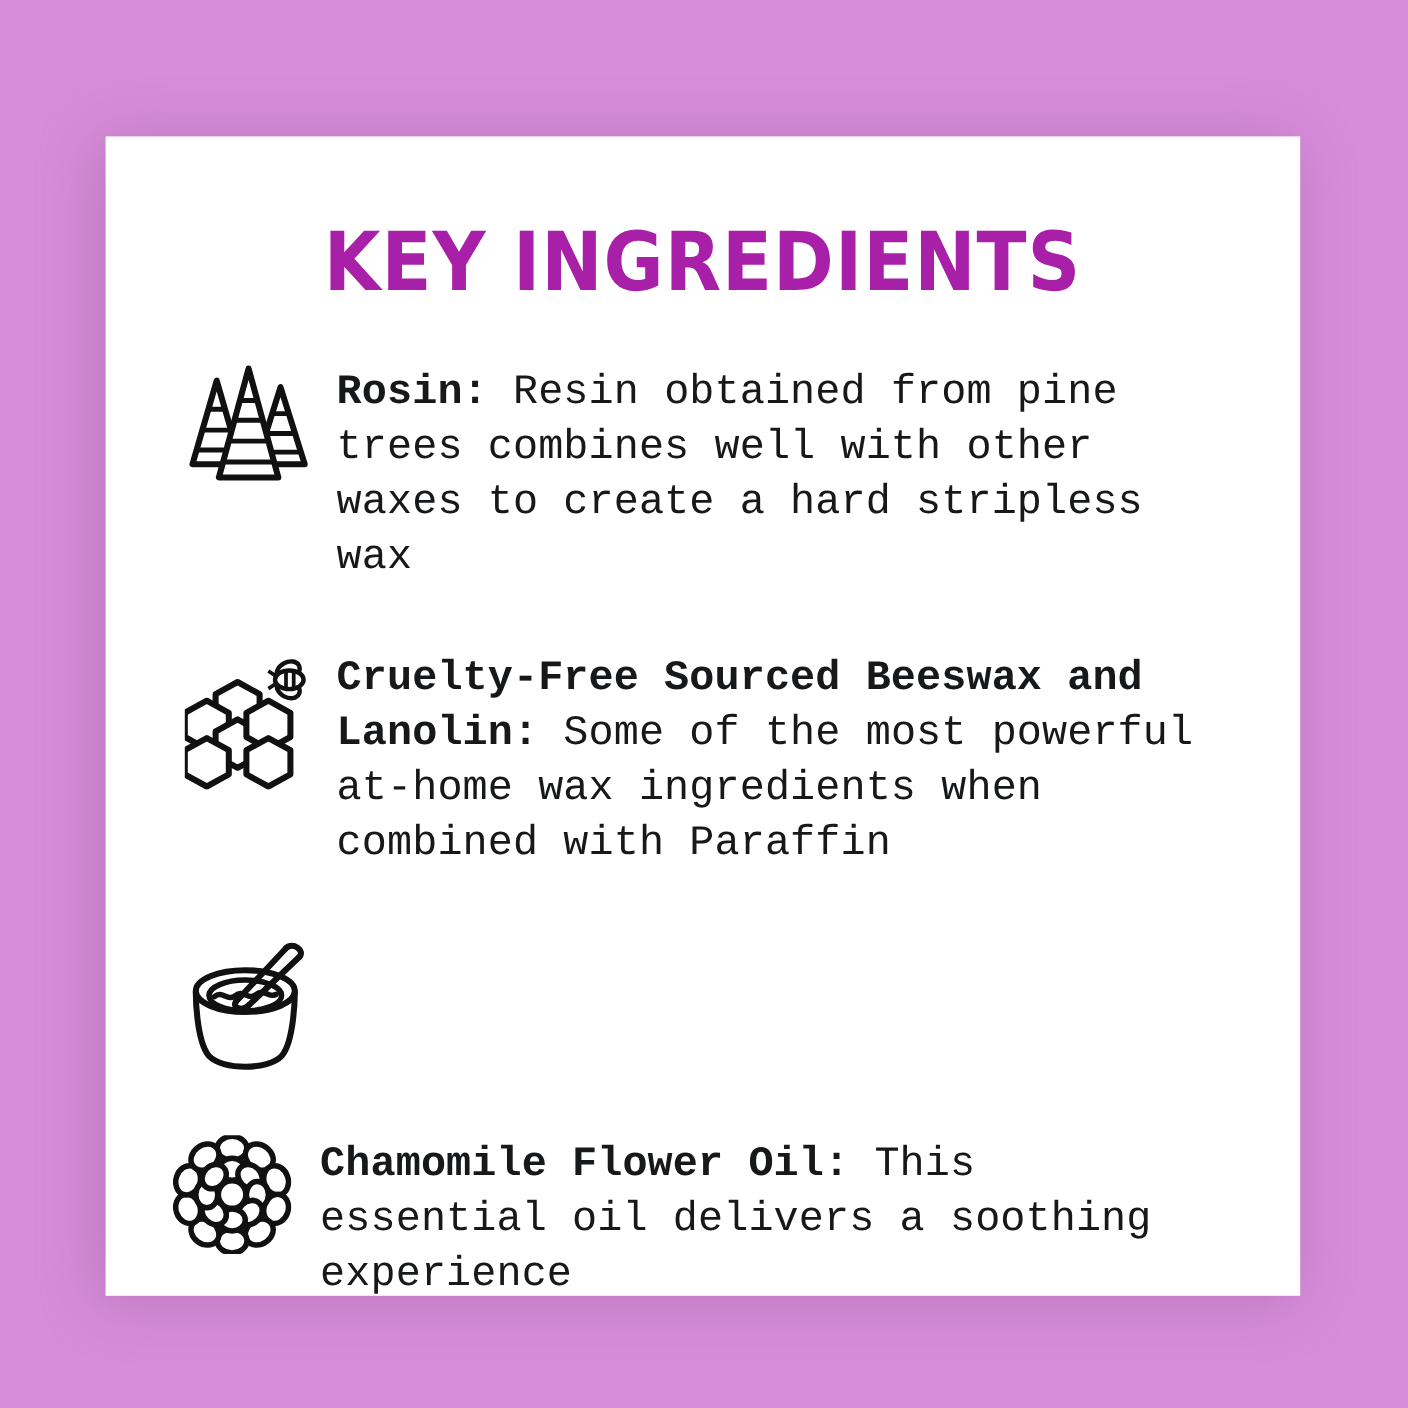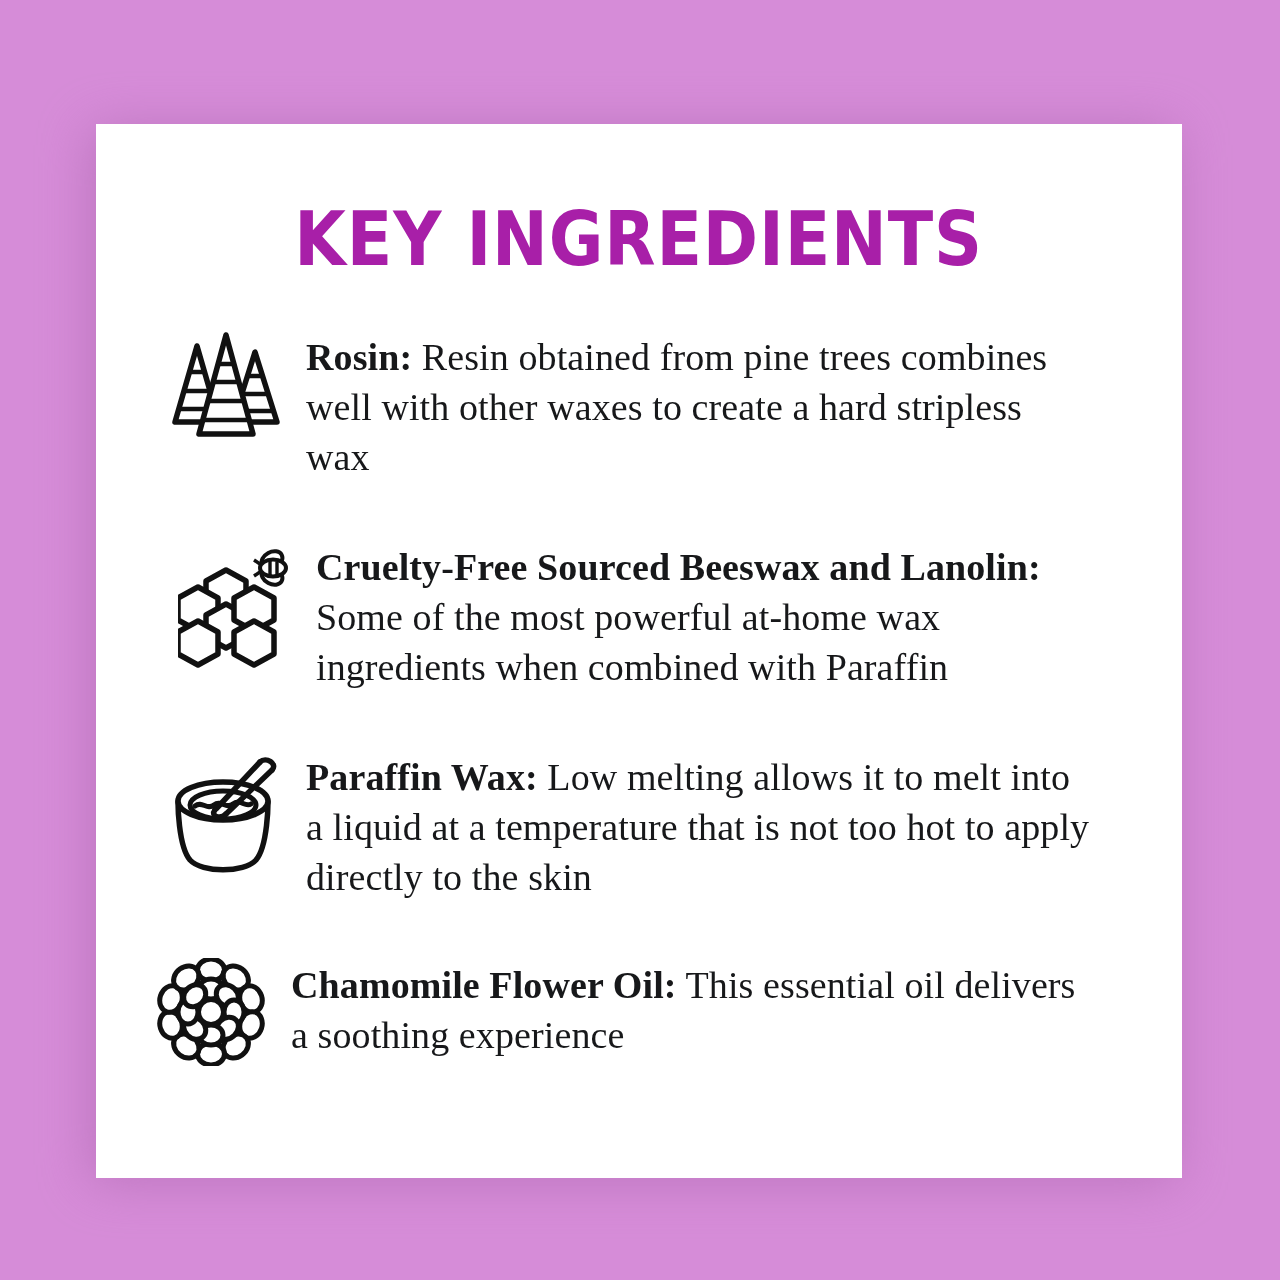--- a/index.html
+++ b/index.html
@@ -90,21 +90,21 @@
     display: block;
   }
 
   .text-cell {
     flex: 0 0 788px;
     width: 788px;
     padding-top: 2px;
   }
 
   .ing-text {
-    font-family: Liberation Serif, serif;
+    font-family: Liberation Mono, monospace;
     font-size: 38px;
     line-height: 50px;
     color: #17181a;
     letter-spacing: 0.1px;
     margin: 0;
   }
   .ing-name {
     font-weight: 700;
   }
 </style>
@@ -145,21 +145,21 @@
           </svg>
         </div>
         <div class="text-cell">
           <p class="ing-text">
             <span class="ing-name">Rosin:</span> 
             <span>Resin obtained from pine trees combines well with other waxes to create a hard stripless wax</span>
           </p>
         </div>
       </div>
 
-      <div class="row" style="margin-top:58px;margin-left:10px;">
+      <div class="row" style="margin-top:58px;">
         <div class="icon-cell">
           <svg width="116" height="128" viewBox="0 0 116 128" fill="none">
             <g stroke="#111" stroke-width="5.5" stroke-linejoin="round" fill="#fff">
 
               <polygon points="48,30 68,41 68,63 48,74 28,63 28,41"></polygon>
 
               <polygon points="20,47 40,58 40,80 20,91 0,80 0,58"></polygon>
 
               <polygon points="48,64 68,75 68,97 48,108 28,97 28,75"></polygon>
 
@@ -201,26 +201,20 @@
 
             <ellipse cx="55" cy="55" rx="33" ry="14" stroke="#111" stroke-width="5" fill="#fff"></ellipse>
 
             <path d="M27 56 C34 50 39 61 46 55 C53 49 58 60 65 54 C72 48 77 58 83 54" stroke="#111" stroke-width="5" stroke-linecap="round" fill="none"></path>
 
             <path d="M47 60 L92 12" stroke="#111" stroke-width="5.5" stroke-linecap="round" fill="none"></path>
             <path d="M58 64 L104 20" stroke="#111" stroke-width="5.5" stroke-linecap="round" fill="none"></path>
             <path d="M47 60 C42 66 52 70 58 64" stroke="#111" stroke-width="5.5" stroke-linecap="round" fill="#fff"></path>
             <path d="M92 12 C98 6 110 14 104 20" stroke="#111" stroke-width="5.5" stroke-linecap="round" fill="#fff"></path>
           </svg>
-        </div>
-        <div class="text-cell">
-          <p class="ing-text">
-            <span class="ing-name">Paraffin Wax:</span> 
-            <span>Low melting allows it to melt into a liquid at a temperature that is not too hot to apply directly to the skin</span>
-          </p>
         </div>
       </div>
 
       <div class="row" style="margin-top:56px;padding-left:35px;">
         <div class="icon-cell">
           <svg width="108" height="108" viewBox="0 0 108 108" fill="none">
             <g stroke="#111" stroke-width="5" fill="#fff">
 
               <ellipse cx="54" cy="12" rx="13.5" ry="11" transform="rotate(0 54 12)"></ellipse>
               <ellipse cx="78.7" cy="20.0" rx="13.5" ry="11" transform="rotate(36 78.7 20.0)"></ellipse>

